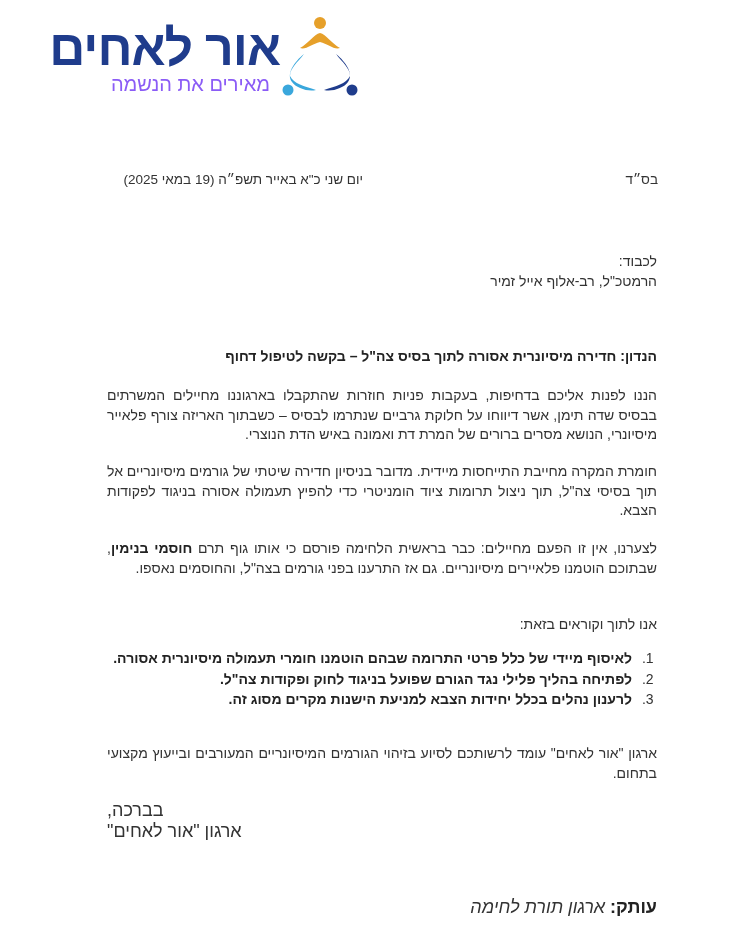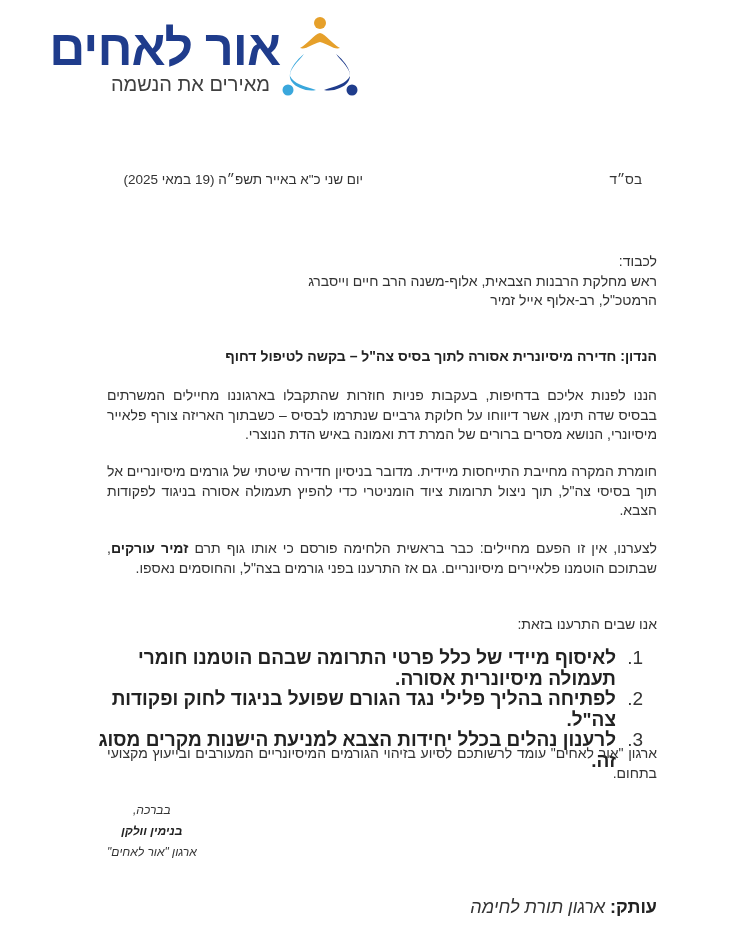--- a/index.html
+++ b/index.html
@@ -1,34 +1,34 @@
 <!DOCTYPE html>
 <html><head>
 <meta charset="utf-8">
 <style>
   html, body { margin: 0; padding: 0; background: #ffffff; }
   body { width: 750px; height: 931px; position: relative; overflow: hidden;
          font-family: "Liberation Sans", "DejaVu Sans", sans-serif; color: #333333; }
   .logo { position: absolute; left: 22px; top: 14px; width: 310px; height: 86px; margin-left: 28px; }
   .logo-title { position: absolute; right: 80px; top: 8px; font-size: 50px; font-weight: bold;
                 color: #1f3c8c; direction: rtl; white-space: nowrap; letter-spacing: -1px; line-height: 52px; }
-  .logo-tagline { position: absolute; right: 90px; top: 58px; font-size: 20px; color: #404040;
+  .logo-tagline { position: absolute; right: 90px; top: 58px; font-size: 20px; color: #8b5cf6;
                   direction: rtl; white-space: nowrap; line-height: 24px; text-align: right; }
   .logo-mark { position: absolute; right: 0; top: 0; width: 80px; height: 84px; }
   .txt { position: absolute; direction: rtl; font-size: 14px; line-height: 19.5px; }
   .justify { text-align: justify; text-align-last: right; }
   b { font-weight: bold; color: #222; margin-top: 28px; }
   .date-row { position: absolute; top: 172px; left: 110px; width: 548px; height: 20px; direction: rtl; font-size: 13.5px; }
-  .bsd { position: absolute; right: 16px; top: 0; margin-left: 15px; }
+  .bsd { position: absolute; right: 0; top: 0; margin-left: 15px; }
   .date { position: absolute; right: 295px; top: 0; white-space: nowrap; }
-  ol.reqs { position: absolute; right: 106px; top: 648px; width: 530px; margin: 0; padding: 0 22px 0 0;
-            direction: rtl; font-size: 19px; line-height: 20.5px; font-weight: bold; color: #222; }
+  ol.reqs { position: absolute; right: 90px; top: 648px; width: 530px; margin: 0; padding: 0 22px 0 0;
+            direction: rtl; font-size: 14px; line-height: 20.5px; font-weight: bold; color: #222; }
   ol.reqs li { padding-right: 6px; }
   ol.reqs li::marker { font-weight: normal; color: #333; }
-  .sig { position: absolute; left: 107px; top: 800px; direction: rtl; text-align: center; font-size: 12px; line-height: 21px; font-style: italic; }
+  .sig { position: absolute; left: 107px; top: 800px; direction: rtl; text-align: left; font-size: 18px; line-height: 21px; }
   .copy { position: absolute; right: 93px; top: 897px; direction: rtl; font-size: 18px; }
   .copy i { font-style: italic; }
 </style>
 </head>
 <body>
 
 <div class="logo">
   <div class="logo-title">אור לאחים</div>
   <div class="logo-tagline">מאירים את הנשמה</div>
   <svg class="logo-mark" viewBox="0 0 80 84">
@@ -41,48 +41,46 @@
   </svg>
 </div>
 
 <div class="date-row">
   <span class="bsd">בס״ד</span>
   <span class="date">יום שני כ"א באייר תשפ״ה (19 במאי 2025)</span>
 </div>
 
 <div class="txt" style="top:252px; right:93px; width:420px;">
   <div>לכבוד:</div>
-  <div>ראש מחלקת הרבנות הצבאית, אלוף-משנה הרב חיים וייסברג</div>
   <div>הרמטכ"ל, רב-אלוף אייל זמיר</div>
 </div>
 
 <div class="txt" style="top:347px; right:93px; width:560px;">
   <b>הנדון: חדירה מיסיונרית אסורה לתוך בסיס צה"ל – בקשה לטיפול דחוף</b>
 </div>
 
 <div class="txt justify" style="top:386px; right:93px; width:550px;">הננו לפנות אליכם בדחיפות, בעקבות פניות חוזרות שהתקבלו בארגוננו מחיילים המשרתים בבסיס שדה תימן, אשר דיווחו על חלוקת גרביים שנתרמו לבסיס – כשבתוך האריזה צורף פלאייר מיסיונרי, הנושא מסרים ברורים של המרת דת ואמונה באיש הדת הנוצרי.</div>
 
 <div class="txt justify" style="top:462px; right:93px; width:550px;">חומרת המקרה מחייבת התייחסות מיידית. מדובר בניסיון חדירה שיטתי של גורמים מיסיונריים אל תוך בסיסי צה"ל, תוך ניצול תרומות ציוד הומניטרי כדי להפיץ תעמולה אסורה בניגוד לפקודות הצבא.</div>
 
 <div class="txt justify" style="top:539px; right:93px; width:550px;">
-  <span>לצערנו, אין זו הפעם מחיילים: כבר בראשית הלחימה פורסם כי אותו גוף תרם </span><b>זמיר עורקים</b><span>, שבתוכם הוטמנו פלאיירים מיסיונריים. גם אז התרענו בפני גורמים בצה"ל, והחוסמים נאספו.</span>
+  <span>לצערנו, אין זו הפעם מחיילים: כבר בראשית הלחימה פורסם כי אותו גוף תרם </span><b>חוסמי בנימין</b><span>, שבתוכם הוטמנו פלאיירים מיסיונריים. גם אז התרענו בפני גורמים בצה"ל, והחוסמים נאספו.</span>
 </div>
 
-<div class="txt" style="top:615px; right:93px; width:550px;">אנו שבים התרענו בזאת:</div>
+<div class="txt" style="top:615px; right:93px; width:550px;">אנו לתוך וקוראים בזאת:</div>
 
 <ol class="reqs">
   <li>לאיסוף מיידי של כלל פרטי התרומה שבהם הוטמנו חומרי תעמולה מיסיונרית אסורה.</li>
   <li>לפתיחה בהליך פלילי נגד הגורם שפועל בניגוד לחוק ופקודות צה"ל.</li>
   <li>לרענון נהלים בכלל יחידות הצבא למניעת הישנות מקרים מסוג זה.</li>
 </ol>
 
 <div class="txt justify" style="top:744px; right:93px; width:550px;">ארגון "אור לאחים" עומד לרשותכם לסיוע בזיהוי הגורמים המיסיונריים המעורבים ובייעוץ מקצועי בתחום.</div>
 
 <div class="sig">
   <div>בברכה,</div>
-  <div><b>בנימין וולקן</b></div>
   <div>ארגון "אור לאחים"</div>
 </div>
 
 <div class="copy">
   <b>עותק:</b>
   <i>ארגון תורת לחימה</i>
 </div>
 
 </body></html>

